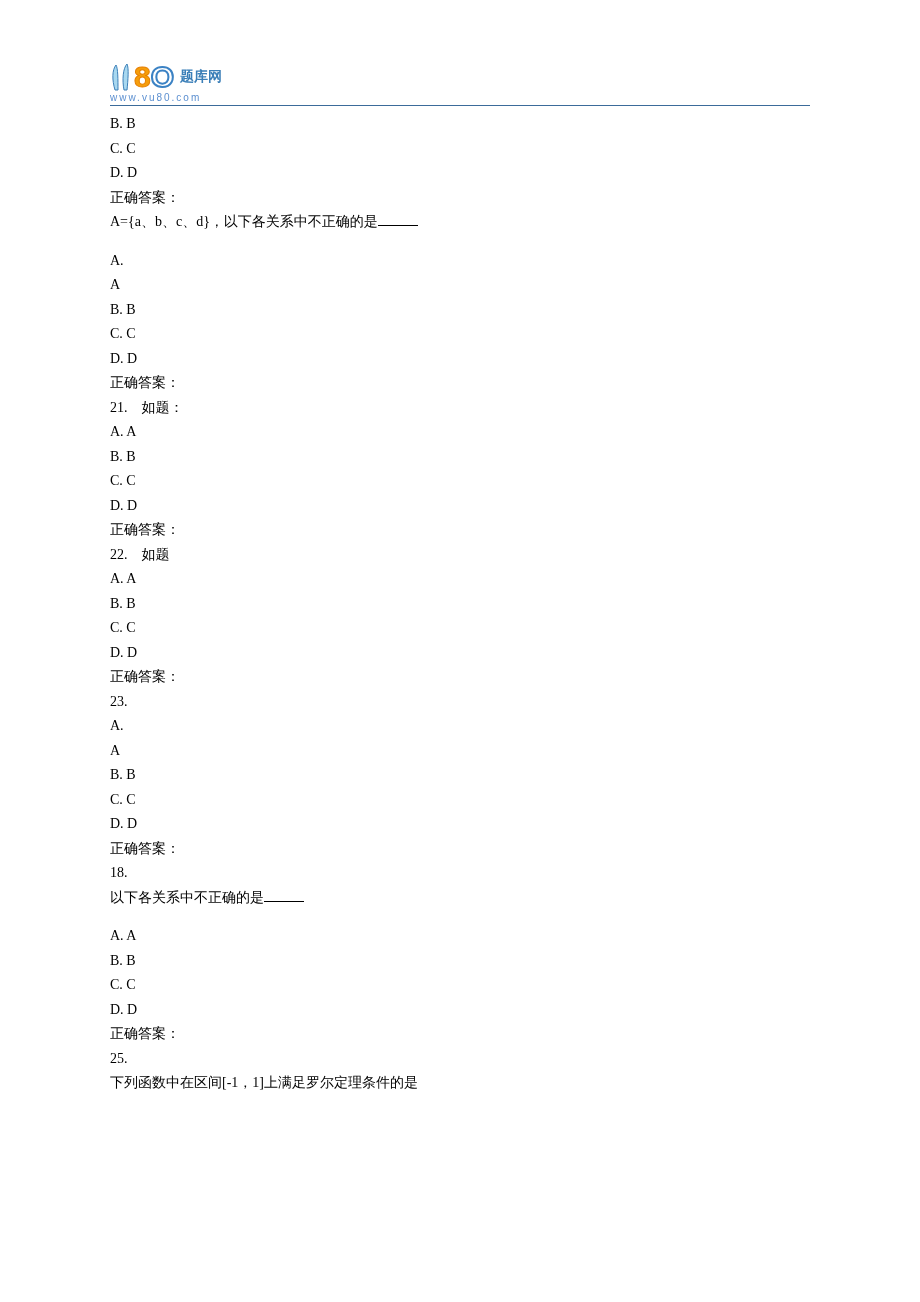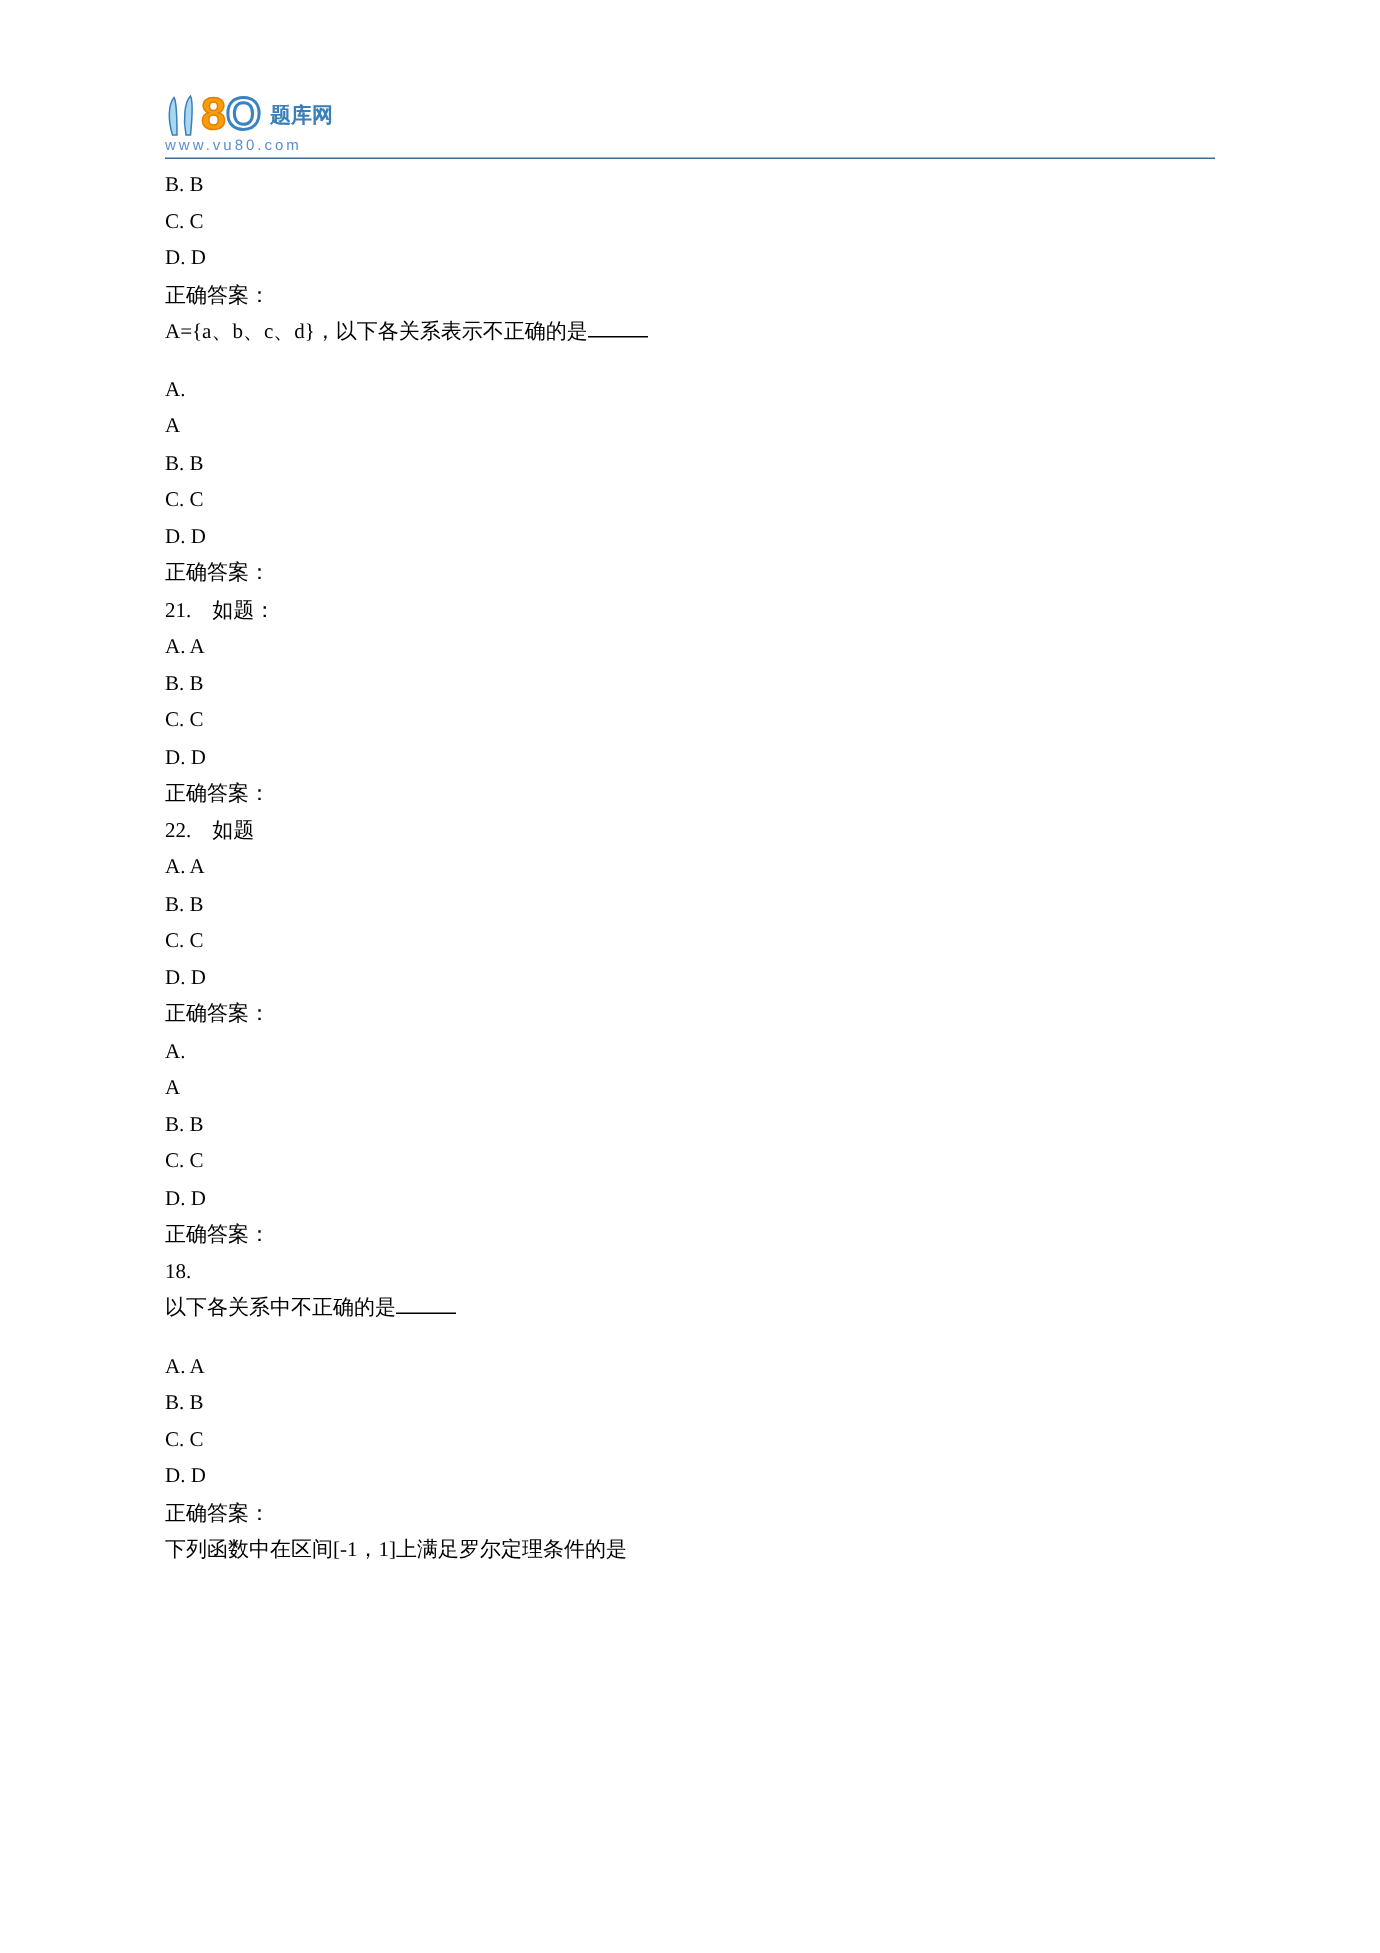--- a/index.html
+++ b/index.html
@@ -105,50 +105,52 @@
     </div>
     <div class="logo-url">www.vu80.com</div>
     <div class="divider"></div>
   </div>
 
   <div class="content" id="content">
       <div class="line"><span>B. B</span></div>
       <div class="line"><span>C. C</span></div>
       <div class="line"><span>D. D</span></div>
       <div class="line"><span>正确答案：</span></div>
-      <div class="line"><span>A={a、b、c、d}，以下各关系表示不正确的是</span><span class="q-blank"></span></div>
+      <div class="line"><span>A={a、b、c、d}，以下各关系中不正确的是</span><span class="q-blank"></span></div>
       <div class="spacer"></div>
       <div class="line"><span>A.</span></div>
       <div class="line"><span>A</span></div>
       <div class="line"><span>B. B</span></div>
       <div class="line"><span>C. C</span></div>
       <div class="line"><span>D. D</span></div>
       <div class="line"><span>正确答案：</span></div>
       <div class="line"><span>21.　如题：</span></div>
       <div class="line"><span>A. A</span></div>
       <div class="line"><span>B. B</span></div>
       <div class="line"><span>C. C</span></div>
       <div class="line"><span>D. D</span></div>
       <div class="line"><span>正确答案：</span></div>
       <div class="line"><span>22.　如题</span></div>
       <div class="line"><span>A. A</span></div>
       <div class="line"><span>B. B</span></div>
       <div class="line"><span>C. C</span></div>
       <div class="line"><span>D. D</span></div>
       <div class="line"><span>正确答案：</span></div>
+      <div class="line"><span>23.</span></div>
       <div class="line"><span>A.</span></div>
       <div class="line"><span>A</span></div>
       <div class="line"><span>B. B</span></div>
       <div class="line"><span>C. C</span></div>
       <div class="line"><span>D. D</span></div>
       <div class="line"><span>正确答案：</span></div>
       <div class="line"><span>18.</span></div>
       <div class="line"><span>以下各关系中不正确的是</span><span class="q-blank"></span></div>
       <div class="spacer"></div>
       <div class="line"><span>A. A</span></div>
       <div class="line"><span>B. B</span></div>
       <div class="line"><span>C. C</span></div>
       <div class="line"><span>D. D</span></div>
       <div class="line"><span>正确答案：</span></div>
+      <div class="line"><span>25.</span></div>
       <div class="line"><span>下列函数中在区间[-1，1]上满足罗尔定理条件的是</span></div>
     </div>
 
 </div>
 
 </body></html>

